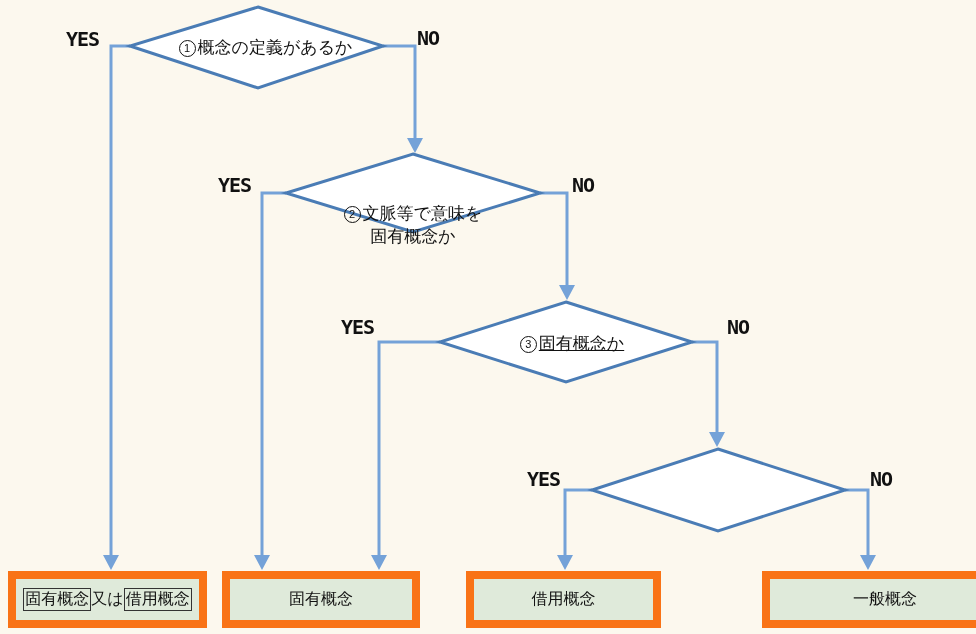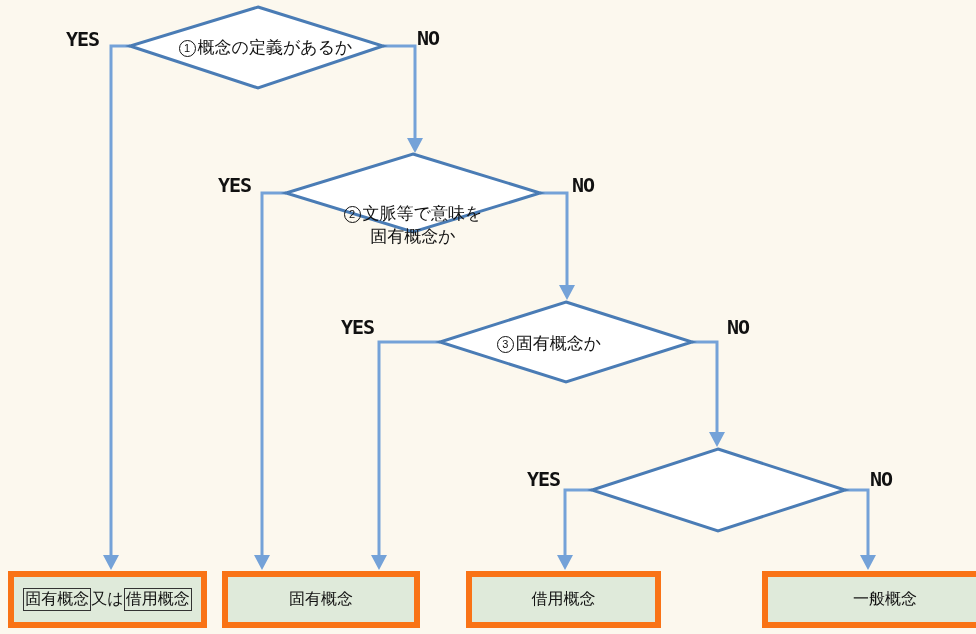--- a/index.html
+++ b/index.html
@@ -49,40 +49,40 @@
     line-height:22px;
   }
 
   
   .rbox {
     position:absolute;
     top:571px;
     height:57px;
     box-sizing:border-box;
     background:#dfeada;
-    border:6px solid #f97316;
+    border:8px solid #f97316;
     display:flex;
     align-items:center;
     justify-content:center;
     font-size:16px;
     color:#111;
     white-space:nowrap;
   }
   .rbox-1 { left:8px;   width:199px; }
   .rbox-2 { left:222px; width:198px; }
   .rbox-3 { left:466px; width:195px; }
   .rbox-4 { left:762px; width:246px; }
   .boxed {
     border:1px solid #333;
     padding:0 1px;
   }
 
   .dlabel-1 { left:139px; top:36px;  width:253px; }
   .dlabel-2 { left:286px; top:170px; width:254px;margin-top:32px; }
-  .dlabel-3 { left:423px; top:332px; width:252px; }
+  .dlabel-3 { left:446px; top:332px; width:252px;text-decoration:underline; }
   .dlabel-4 { left:592px; top:480px; width:253px; }
 
   .el-d1-yes { left:66px;  top:28px; }
   .el-d1-no  { left:417px; top:27px; }
   .el-d2-yes { left:218px; top:174px; }
   .el-d2-no  { left:572px; top:174px; }
   .el-d3-yes { left:341px; top:316px; }
   .el-d3-no  { left:727px; top:316px; }
   .el-d4-yes { left:527px; top:468px; }
   .el-d4-no  { left:870px; top:468px; }

